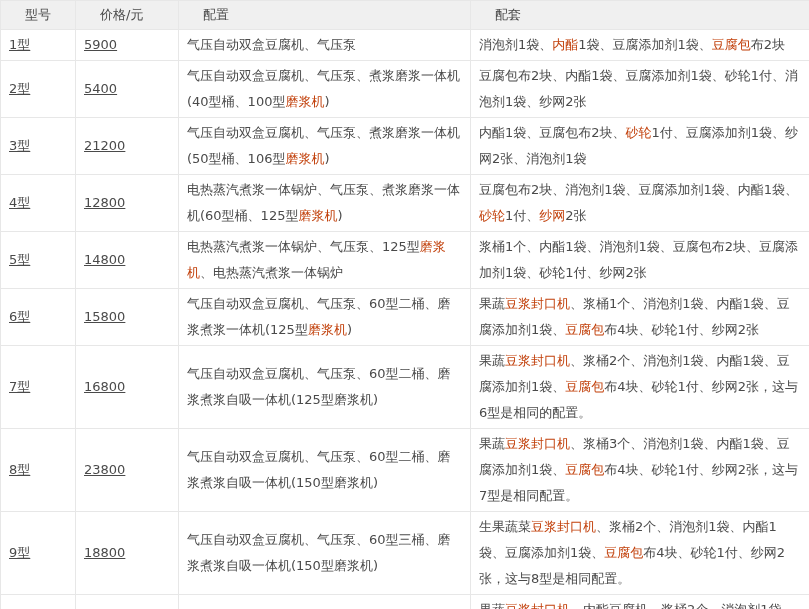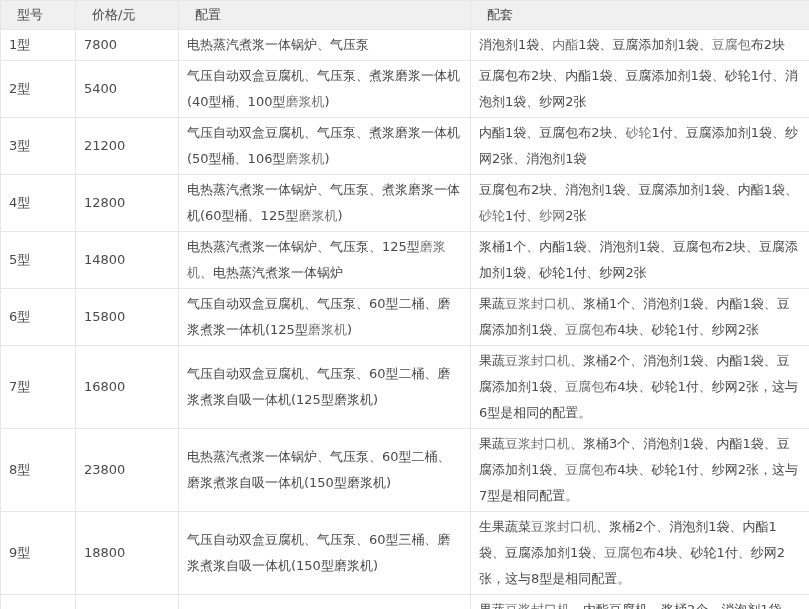--- a/index.html
+++ b/index.html
@@ -18,29 +18,29 @@
     vertical-align:middle;
     text-align:left;
     line-height:26px;
     overflow:hidden;
     word-break:break-all;
   }
   table.product-table thead th{
     background:#f0f0f0;
     font-weight:normal;
     height:28px;
-    padding:0 16px;
+    padding:0 24px;
     line-height:28px;
   }
   a.lnk{
-    color:#737373;
+    color:#c2410c;
     text-decoration:none;
     cursor:pointer;
   }
-  td.price-cell,td.model-cell{white-space:nowrap;}
+  td.price-cell,td.model-cell{white-space:nowrap;text-decoration:underline;}
 </style>
 </head>
 <body>
 
 <table class="product-table">
   <colgroup>
     <col style="width:75px">
     <col style="width:103px">
     <col style="width:292px">
     <col style="width:339px">
@@ -49,22 +49,22 @@
     <tr>
       <th>型号</th>
       <th>价格/元</th>
       <th>配置</th>
       <th>配套</th>
     </tr>
   </thead>
   <tbody>
       <tr style="height: 28px;">
         <td class="model-cell">1型</td>
-        <td class="price-cell">7800</td>
-        <td><span>电热蒸汽煮浆一体锅炉、气压泵</span></td>
+        <td class="price-cell">5900</td>
+        <td><span>气压自动双盒豆腐机、气压泵</span></td>
         <td><span>消泡剂1袋、</span><a class="lnk">内酯</a><span>1袋、豆腐添加剂1袋、</span><a class="lnk">豆腐包</a><span>布2块</span></td>
       </tr>
       <tr style="height: 53px;">
         <td class="model-cell">2型</td>
         <td class="price-cell">5400</td>
         <td><span>气压自动双盒豆腐机、气压泵、煮浆磨浆一体机(40型桶、100型</span><a class="lnk">磨浆机</a><span>)</span></td>
         <td><span>豆腐包布2块、内酯1袋、豆腐添加剂1袋、砂轮1付、消泡剂1袋、纱网2张</span></td>
       </tr>
       <tr style="height: 54px;">
         <td class="model-cell">3型</td>
@@ -92,21 +92,21 @@
       </tr>
       <tr style="height: 76px;">
         <td class="model-cell">7型</td>
         <td class="price-cell">16800</td>
         <td><span>气压自动双盒豆腐机、气压泵、60型二桶、磨浆煮浆自吸一体机(125型磨浆机)</span></td>
         <td><span>果蔬</span><a class="lnk">豆浆封口机</a><span>、浆桶2个、消泡剂1袋、内酯1袋、豆腐添加剂1袋、</span><a class="lnk">豆腐包</a><span>布4块、砂轮1付、纱网2张，这与6型是相同的配置。</span></td>
       </tr>
       <tr style="height: 77px;">
         <td class="model-cell">8型</td>
         <td class="price-cell">23800</td>
-        <td><span>电热蒸汽煮浆一体锅炉、气压泵、60型二桶、磨浆煮浆自吸一体机(150型磨浆机)</span></td>
+        <td><span>气压自动双盒豆腐机、气压泵、60型二桶、磨浆煮浆自吸一体机(150型磨浆机)</span></td>
         <td><span>果蔬</span><a class="lnk">豆浆封口机</a><span>、浆桶3个、消泡剂1袋、内酯1袋、豆腐添加剂1袋、</span><a class="lnk">豆腐包</a><span>布4块、砂轮1付、纱网2张，这与7型是相同配置。</span></td>
       </tr>
       <tr style="height: 78px;">
         <td class="model-cell">9型</td>
         <td class="price-cell">18800</td>
         <td><span>气压自动双盒豆腐机、气压泵、60型三桶、磨浆煮浆自吸一体机(150型磨浆机)</span></td>
         <td><span>生果蔬菜</span><a class="lnk">豆浆封口机</a><span>、浆桶2个、消泡剂1袋、内酯1袋、豆腐添加剂1袋、</span><a class="lnk">豆腐包</a><span>布4块、砂轮1付、纱网2张，这与8型是相同配置。</span></td>
       </tr>
       <tr style="height: 54px;">
         <td class="model-cell">10型</td>

